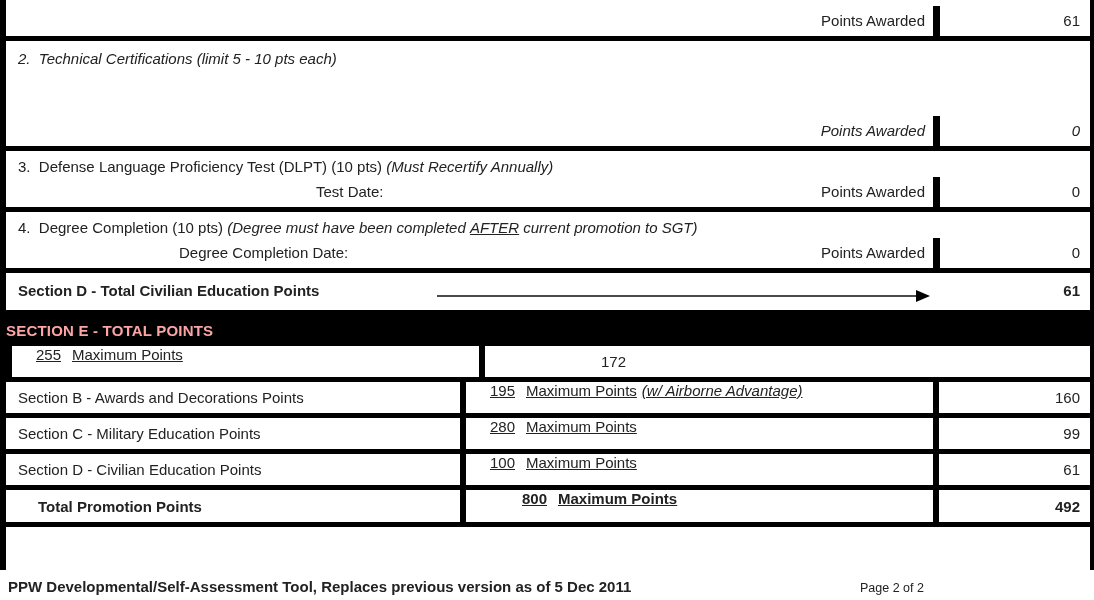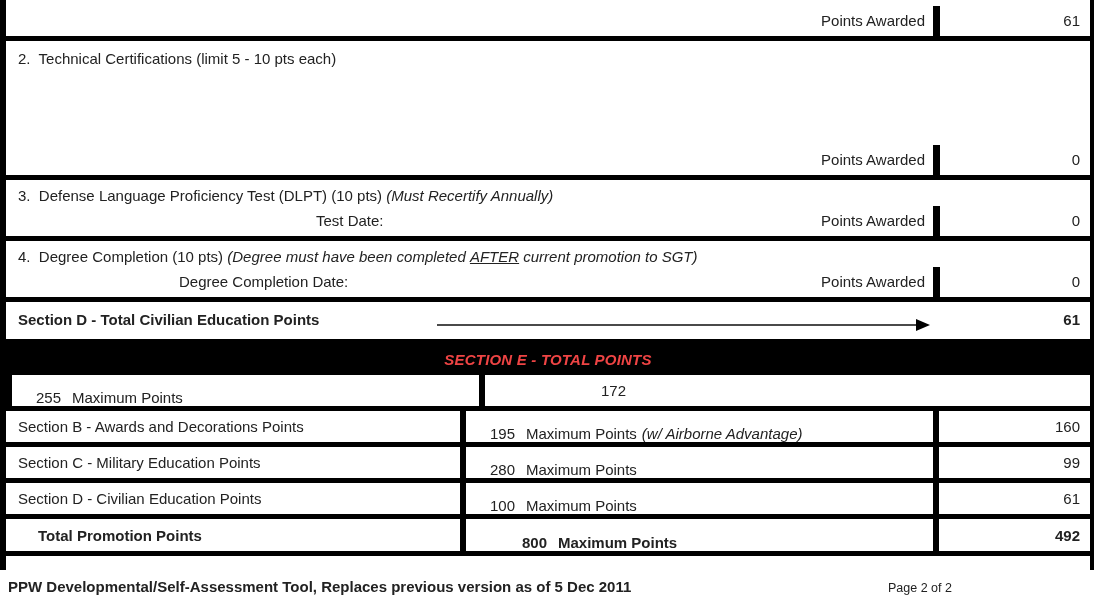--- a/index.html
+++ b/index.html
@@ -9,21 +9,21 @@
     font-family:"Liberation Sans","DejaVu Sans",sans-serif;
     font-size:15px; color:#222;
   }
   .form {
     width:1094px; height:570px;
     border-left:6px solid #000; border-right:4px solid #000;
     background:#fff;
   }
   .row { position:relative; border-bottom:5px solid #000; }
   .row-carry  { height:41px; }
-  .row-certs  { height:139px; }
+  .row-certs  { height:110px;font-style:italic; }
   .row-dlpt   { height:61px;padding-left:20px; }
   .row-degree { height:61px; }
   .row-secd   { height:42px;padding-left:28px; }
 
   .item-title { position:absolute; top:7px; left:12px; white-space:nowrap; }
   .row-certs .item-title { top:9px; }
   .note-italic { font-style:italic; }
   .note-underline { text-decoration:underline; }
   .date-label { position:absolute; bottom:7px; white-space:nowrap; }
   .date-label.test { left:310px; }
@@ -38,38 +38,38 @@
   .pa-bar { width:7px; height:30px; background:#000; }
   .pa-value { width:150px; text-align:right; padding-right:10px; padding-bottom:7px; }
 
   .secd-label { position:absolute; left:12px; top:9px; font-weight:bold; white-space:nowrap; }
   .secd-value { position:absolute; right:0; top:9px; width:151px; text-align:right; padding-right:10px; font-weight:bold; }
   .arrow { position:absolute; left:431px; top:17px; width:493px; display:flex; align-items:center; }
   .arrow-line { flex:1; height:2px; background:#4a4a4a; }
   .arrow-head { width:0; height:0; border-left:14px solid #000; border-top:6px solid transparent; border-bottom:6px solid transparent; }
 
   .sece-header {
-    height:31px; background:#000; color:#ef4444; font-weight:bold;
-    text-align:center; line-height:31px; letter-spacing:.2px;font-style:italic;
+    height:31px; background:#000; color:#fca5a5; font-weight:bold;
+    line-height:31px; letter-spacing:.2px;
   }
   .t-row { display:flex; align-items:stretch; height:36px; border-bottom:5px solid #000; }
   .t-row.total { height:37px; }
   .t-row.total .t-c1, .t-row.total .t-c2, .t-row.total .t-c3 { font-weight:bold;padding-left:32px; }
   .t-c1 { width:454px; display:flex; align-items:center; padding-left:12px; }
   .t-div { width:6px; background:#000; }
-  .t-c2 { width:467px; display:flex; align-items:flex-end; }
+  .t-c2 { width:467px; display:flex; align-items:flex-start;text-decoration:underline; }
   .t-c3 { width:151px; display:flex; align-items:center; justify-content:flex-end; padding-right:10px; }
   .num { display:inline-block; width:49px; text-align:right; }
   .max-label { margin-left:11px; }
   .max-note { margin-left:5px; font-style:italic; }
   .max-note:empty { margin-left:0; }
 
   .footer { position:relative; height:33px; padding:8px 0 0 8px; }
   .footer-left { font-weight:bold; font-size:15px; white-space:nowrap; }
-  .footer-page { position:absolute; left:888px; top:11px; font-size:12.5px; font-weight:normal; }
+  .footer-page { position:absolute; left:860px; top:11px; font-size:12.5px; font-weight:normal; }
 </style>
 </head>
 <body>
 
 <div class="form">
 
   <div class="row row-carry">
     <div class="pa-line">
       <span class="pa-label">Points Awarded</span>
       <span class="pa-bar"></span>

